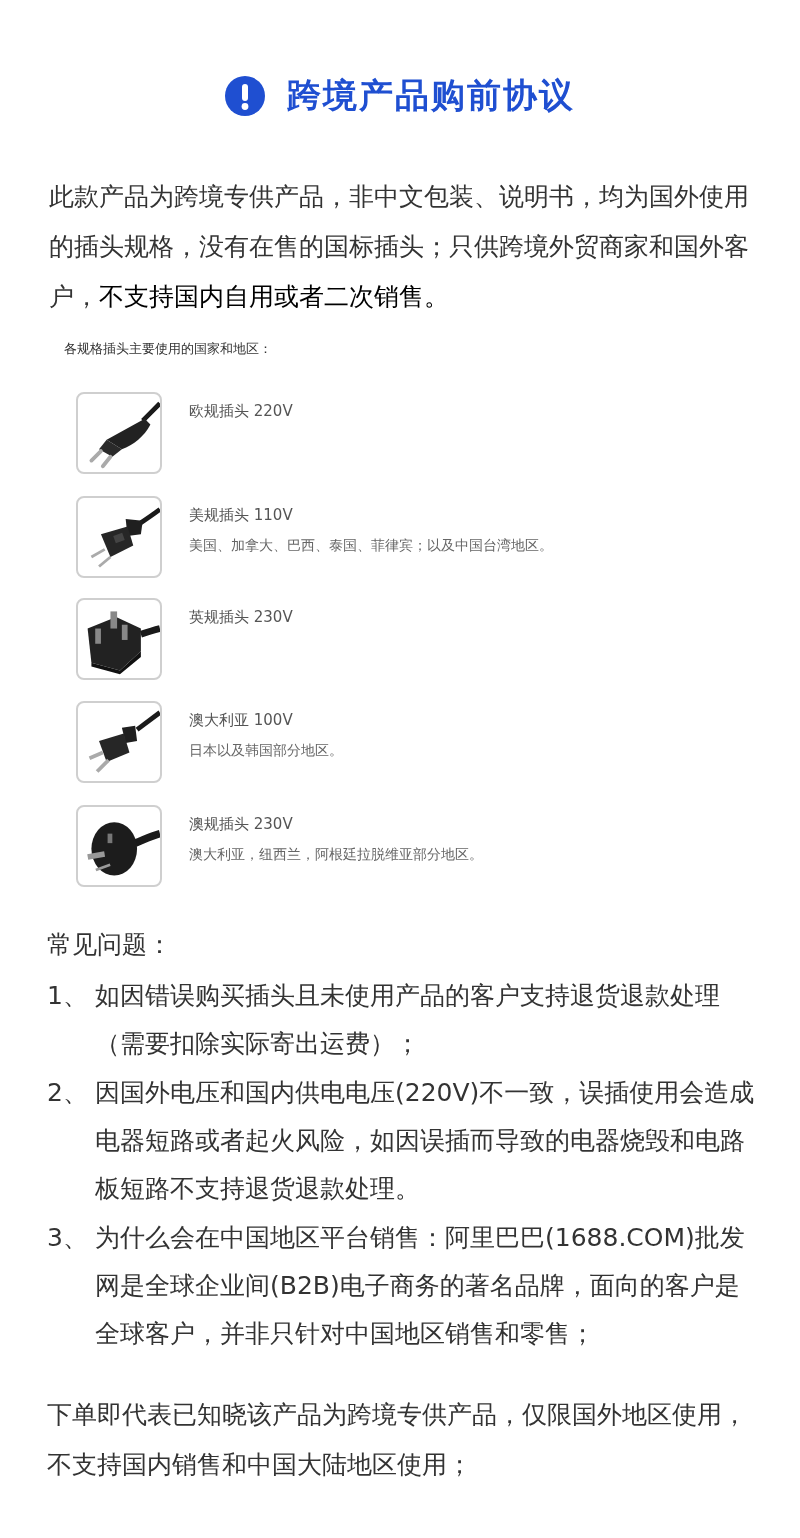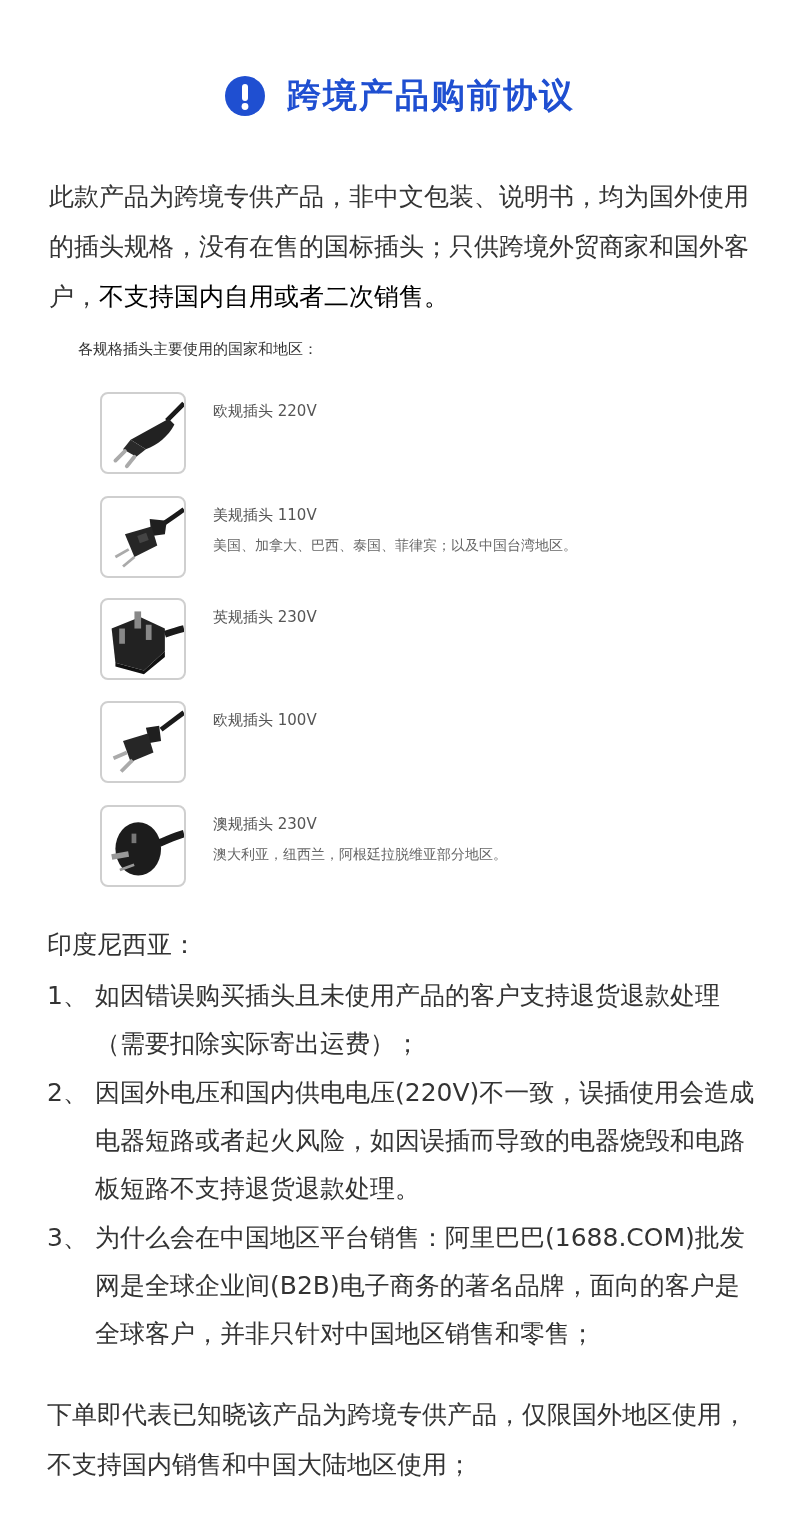--- a/index.html
+++ b/index.html
@@ -42,30 +42,29 @@
       left: 49px;
       width: 710px;
       font-size: 25px;
       line-height: 50px;
       color: #333333;
     }
     .intro .hl { color: #000000; }
     .regions-label {
       position: absolute;
       top: 340px;
-      left: 78px;
-      font-size: 15px;
+      left: 64px;
+      font-size: 13px;
       color: #333333;
     }
     .plug-row {
       position: absolute;
       left: 76px;
       width: 680px;
       height: 84px;
-      margin-left: 24px;
     }
     .plug-thumb {
       position: absolute;
       left: 0; top: 0;
       width: 86px; height: 82px;
       border: 2px solid #cfcfcf;
       border-radius: 8px;
       background: #ffffff;
       overflow: hidden;
     }
@@ -184,38 +183,39 @@
 <div class="plug-row" style="top:701px;">
   <div class="plug-thumb">
     <svg viewBox="0 0 86 82">
       <path d="M86 10 C78 16 70 22 62 28" stroke="#1a1a1a" stroke-width="5" fill="none"></path>
       <path d="M46 26 L60 24 L62 40 L50 42 Z" fill="#1f1f1f"></path>
       <path d="M22 40 L48 32 L54 52 L30 62 Z" fill="#262626"></path>
       <line x1="26" y1="52" x2="12" y2="58" stroke="#aaa" stroke-width="4"></line>
       <line x1="32" y1="60" x2="20" y2="72" stroke="#aaa" stroke-width="4"></line>
     </svg>
   </div>
-  <div class="plug-title">欧规插头 100V</div>
+  <div class="plug-title">澳大利亚 100V</div>
+  <div class="plug-desc">日本以及韩国部分地区。</div>
 </div>
 
 <div class="plug-row" style="top:805px;">
   <div class="plug-thumb">
     <svg viewBox="0 0 86 82">
       <path d="M86 28 C78 30 70 34 60 38" stroke="#1a1a1a" stroke-width="8" fill="none"></path>
       <ellipse cx="38" cy="44" rx="24" ry="28" fill="#1c1c1c"></ellipse>
       <rect x="31" y="28" width="5" height="10" fill="#777"></rect>
       <rect x="10" y="48" width="18" height="6" fill="#999" transform="rotate(-10 19 51)"></rect>
       <rect x="18" y="62" width="16" height="3" fill="#999" transform="rotate(-20 26 63)"></rect>
     </svg>
   </div>
   <div class="plug-title">澳规插头 230V</div>
   <div class="plug-desc">澳大利亚，纽西兰，阿根廷拉脱维亚部分地区。</div>
 </div>
 
-<div class="faq-heading">印度尼西亚：</div>
+<div class="faq-heading">常见问题：</div>
 
 <div class="faq-list">
   <div class="faq-item">
     <span class="faq-num">1、</span>
     <span>如因错误购买插头且未使用产品的客户支持退货退款处理（需要扣除实际寄出运费）；</span>
   </div>
   <div class="faq-item">
     <span class="faq-num">2、</span>
     <span>因国外电压和国内供电电压(220V)不一致，误插使用会造成电器短路或者起火风险，如因误插而导致的电器烧毁和电路板短路不支持退货退款处理。</span>
   </div>

